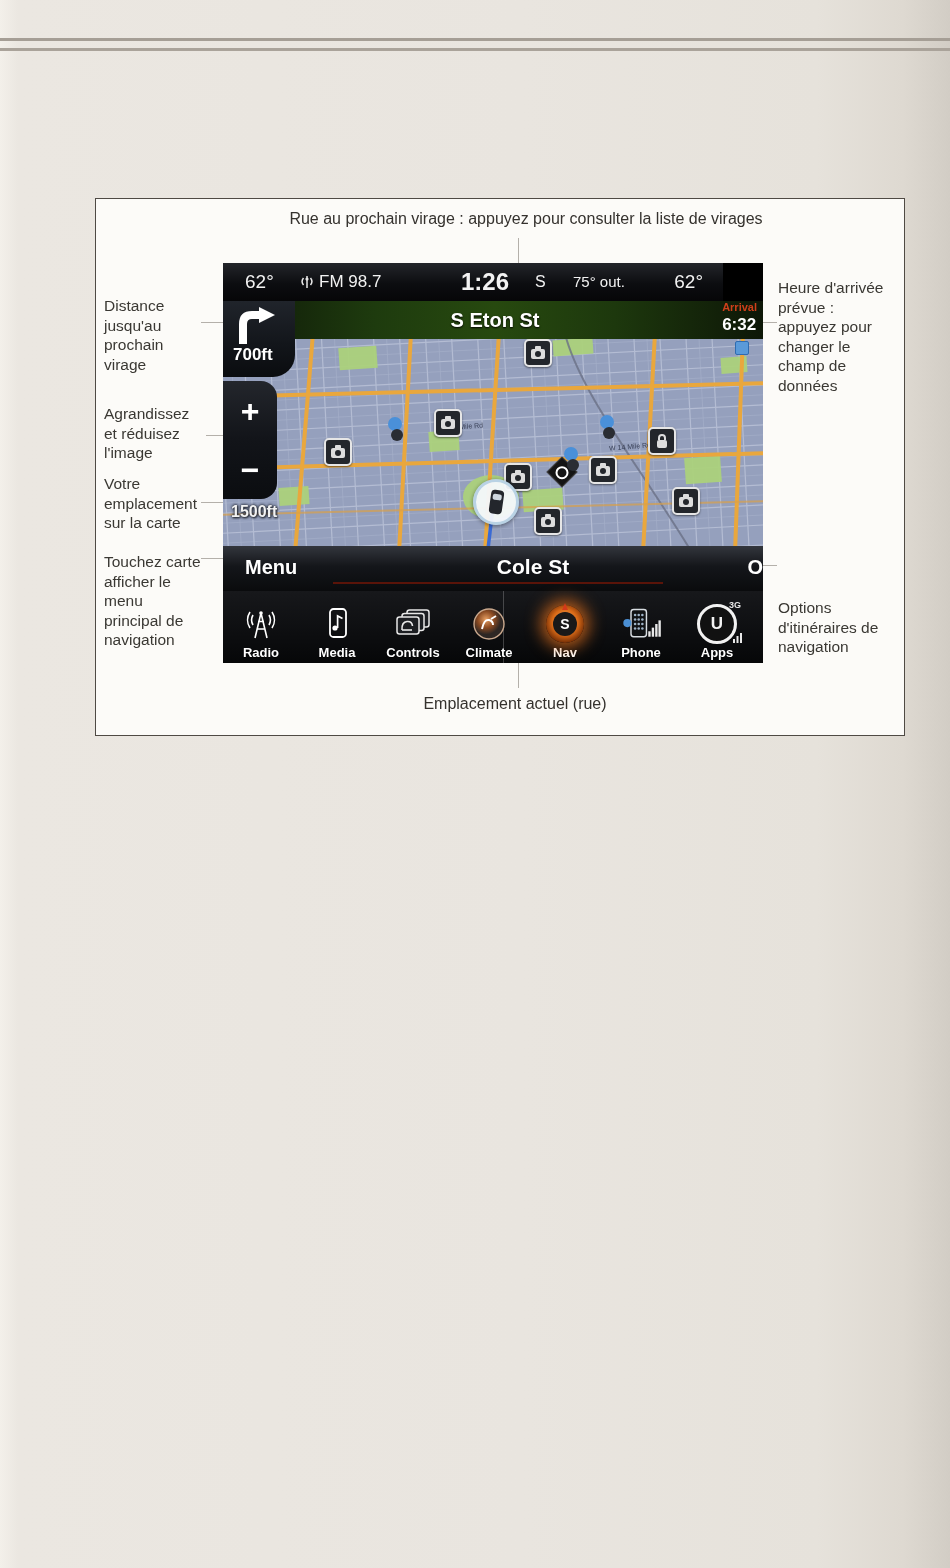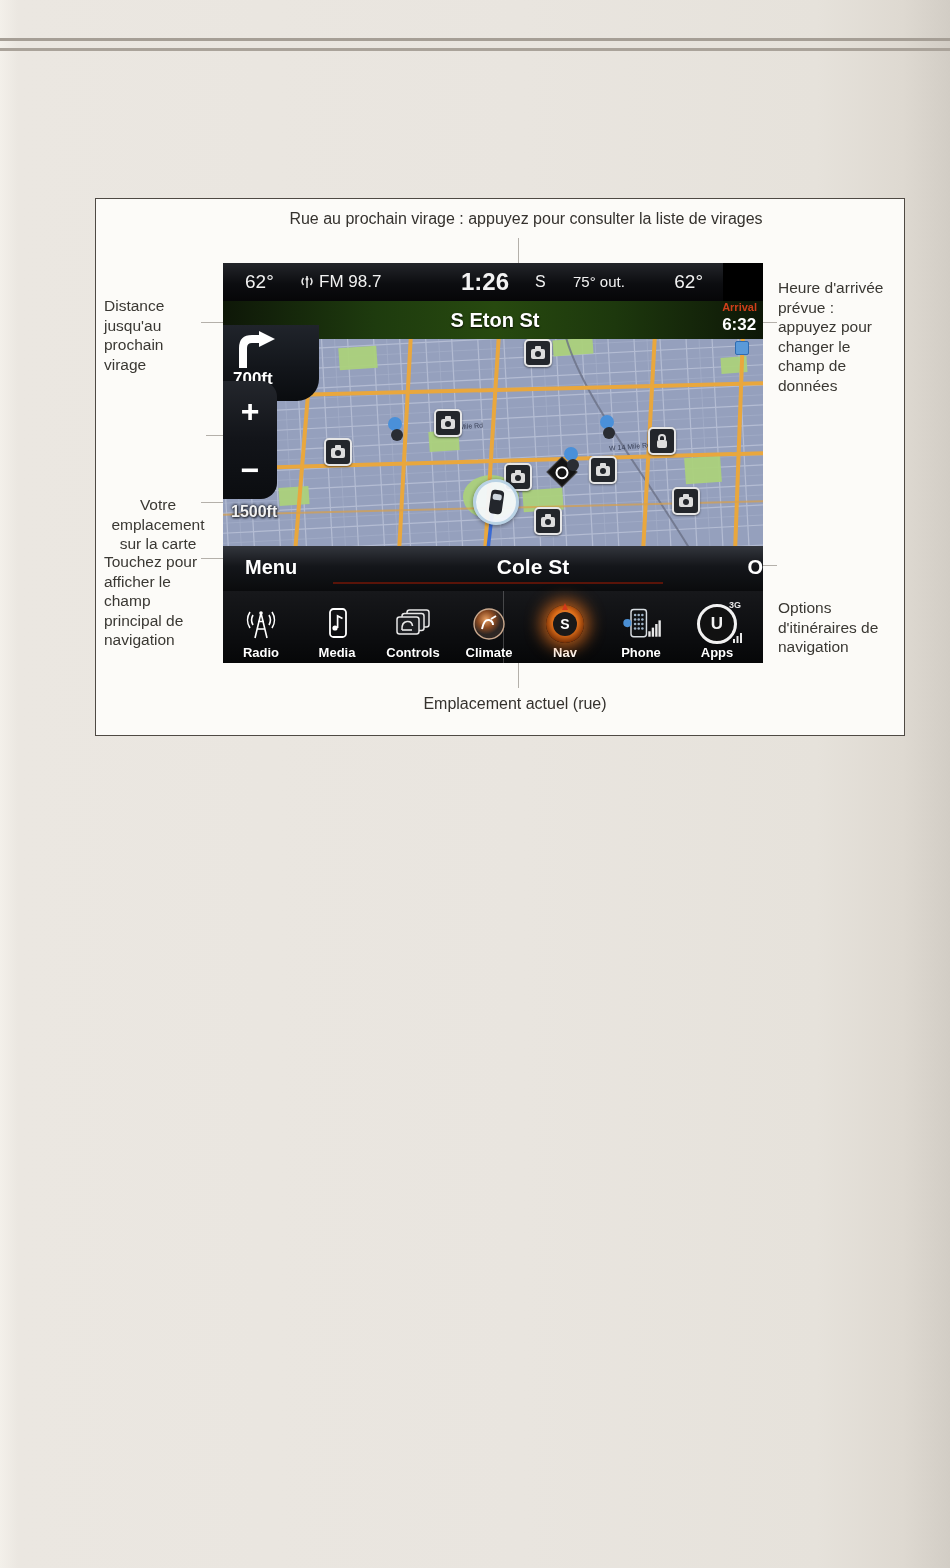--- a/index.html
+++ b/index.html
@@ -42,23 +42,23 @@
 
   .nav-bar{position:absolute;left:0;top:38px;width:544px;height:38px;
     background:linear-gradient(90deg,#0e1708 0%,#1e3b0e 28%,#27490f 50%,#1d380d 72%,#0d1607 100%);
     border-bottom:1px solid #0a0c08;}
   .nav-street{position:absolute;left:0;right:0;top:0;line-height:38px;text-align:center;
     color:#fff;font-size:20px;font-weight:bold;text-shadow:0 1px 2px #000;}
   .arrival{position:absolute;right:10px;top:1px;text-align:left;line-height:1;}
   .arrival-label{display:block;color:#cf3f1a;font-size:11px;font-weight:bold;}
   .arrival-time{display:block;color:#fff;font-size:17px;font-weight:bold;margin-top:3px;}
 
-  .turn-panel{position:absolute;left:0;top:38px;width:96px;height:76px;
+  .turn-panel{position:absolute;left:0;top:38px;width:72px;height:76px;
     background:linear-gradient(180deg,#20242b 0%,#13161b 55%,#0a0c0f 100%);
-    border-radius:0 0 22px 0;z-index:5;margin-top:24px;}
+    border-radius:0 0 22px 0;z-index:5;}
   .turn-dist{position:absolute;left:10px;top:44px;color:#fff;font-size:17px;font-weight:bold;}
 
   .map{position:absolute;left:0;top:76px;width:540px;height:207px;background:#95a0bd;}
   .map-icon{position:absolute;z-index:3;}
   .poi{width:24px;height:24px;background:#23262b;border:2px solid #e6e6e6;border-radius:5px;
     box-shadow:0 1px 2px rgba(0,0,0,.5);display:flex;align-items:center;justify-content:center;}
   .diamond{width:20px;height:20px;background:#141414;transform:rotate(45deg);
     display:flex;align-items:center;justify-content:center;border:1px solid #444;}
   .diamond i{display:block;width:9px;height:9px;border-radius:50%;border:2.5px solid #fff;background:#141414;}
   .car-marker{width:40px;height:40px;border-radius:50%;background:rgba(244,248,252,.95);
@@ -109,22 +109,23 @@
 
 <div class="rule r1"></div>
 <div class="rule r2"></div>
 
 <div class="figure">
 
   <div class="cap cap-top">Rue au prochain virage : appuyez pour consulter la liste de virages</div>
   <div class="cap cap-bottom">Emplacement actuel (rue)</div>
 
   <div class="callout co-l" style="top:97px;width:92px;">Distance jusqu'au prochain virage</div>
-  <div class="callout co-l" style="top:296px;width:108px;text-align:center;">Votre emplacement sur la carte</div>
-  <div class="callout co-l" style="top:353px;width:100px;">Touchez pour afficher le champ principal de navigation</div>
+  <div class="callout co-l" style="top:205px;width:102px;">Agrandissez et réduisez l'image</div>
+  <div class="callout co-l" style="top:275px;width:108px;">Votre emplacement sur la carte</div>
+  <div class="callout co-l" style="top:353px;width:100px;">Touchez carte afficher le menu principal de navigation</div>
   <div class="callout co-r" style="top:79px;width:118px;">Heure d'arrivée prévue : appuyez pour changer le champ de données</div>
   <div class="callout co-r" style="top:351px;width:104px;margin-top:48px;">Options d'itinéraires de navigation</div>
 
   <div class="cline" style="left:422px;top:39px;width:1px;height:68px;"></div>
   <div class="cdot" style="left:419px;top:105px;"></div>
   <div class="cline" style="left:105px;top:123px;width:38px;height:1px;"></div>
   <div class="cdot" style="left:140px;top:121px;"></div>
   <div class="cline" style="left:110px;top:236px;width:40px;height:1px;"></div>
   <div class="cdot" style="left:147px;top:234px;"></div>
   <div class="cline" style="left:105px;top:303px;width:268px;height:1px;"></div>

